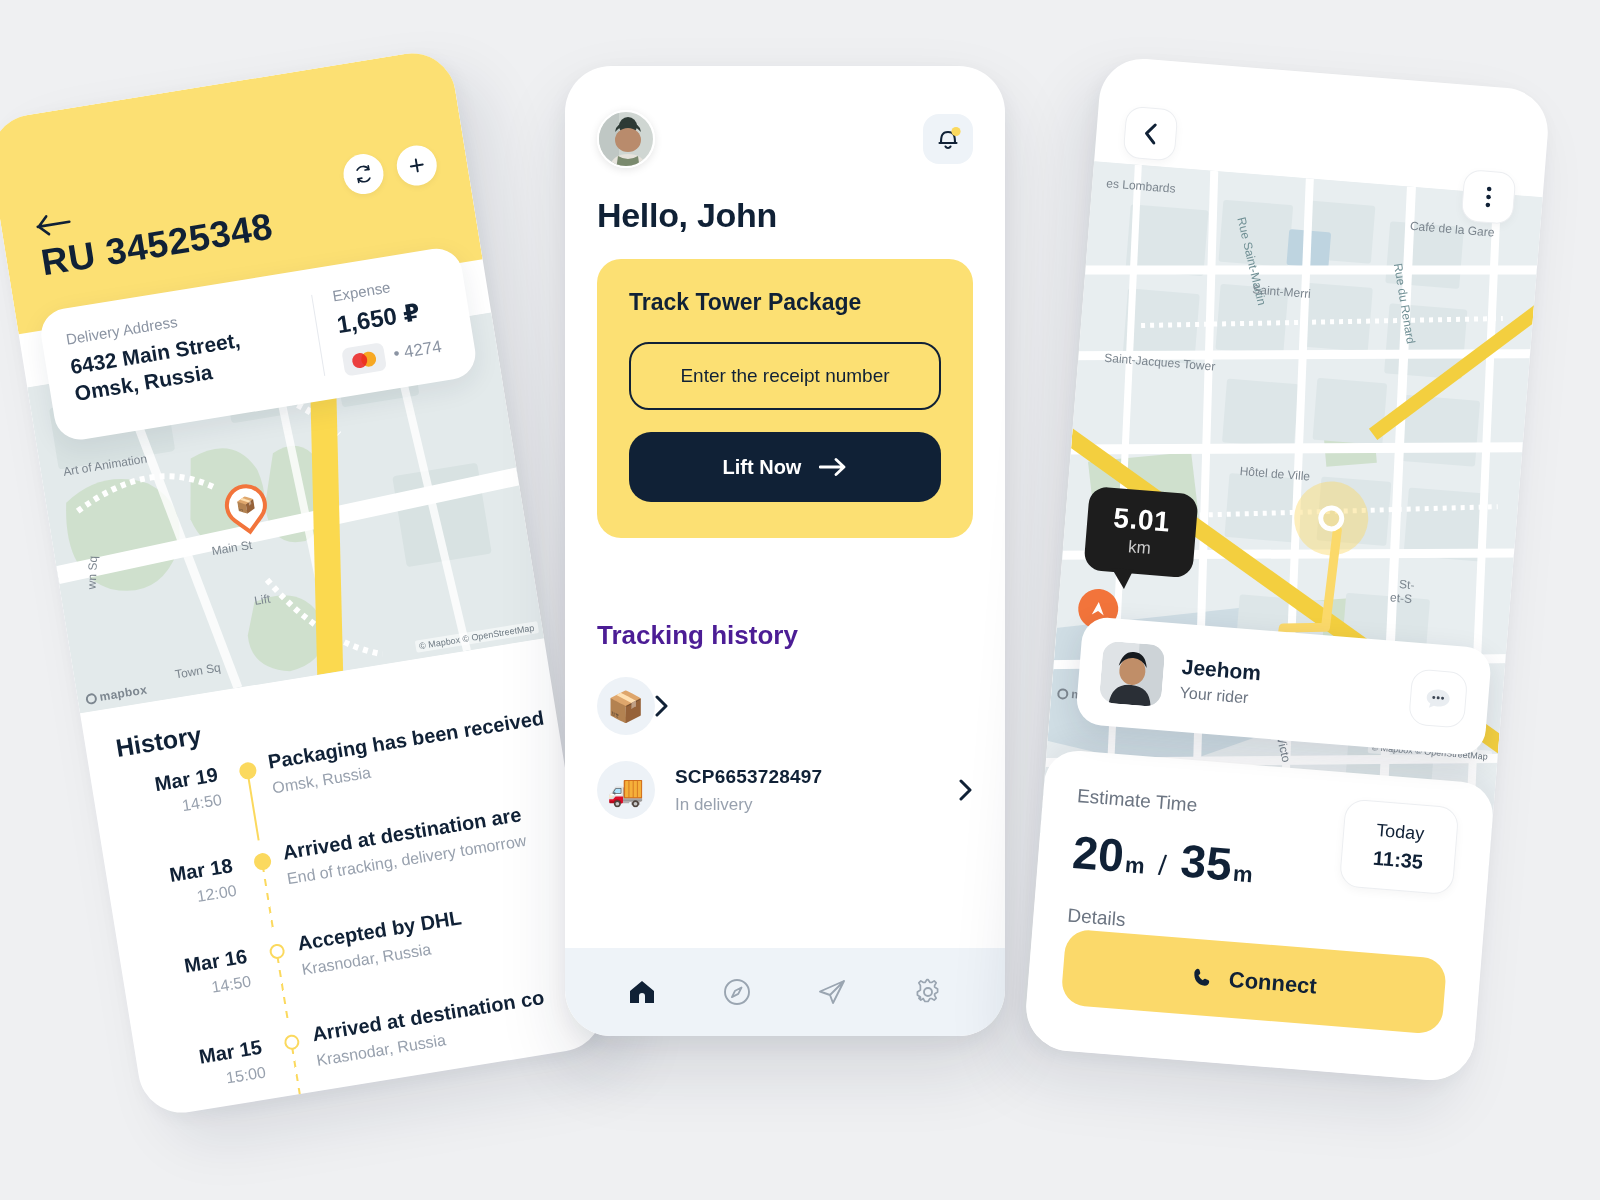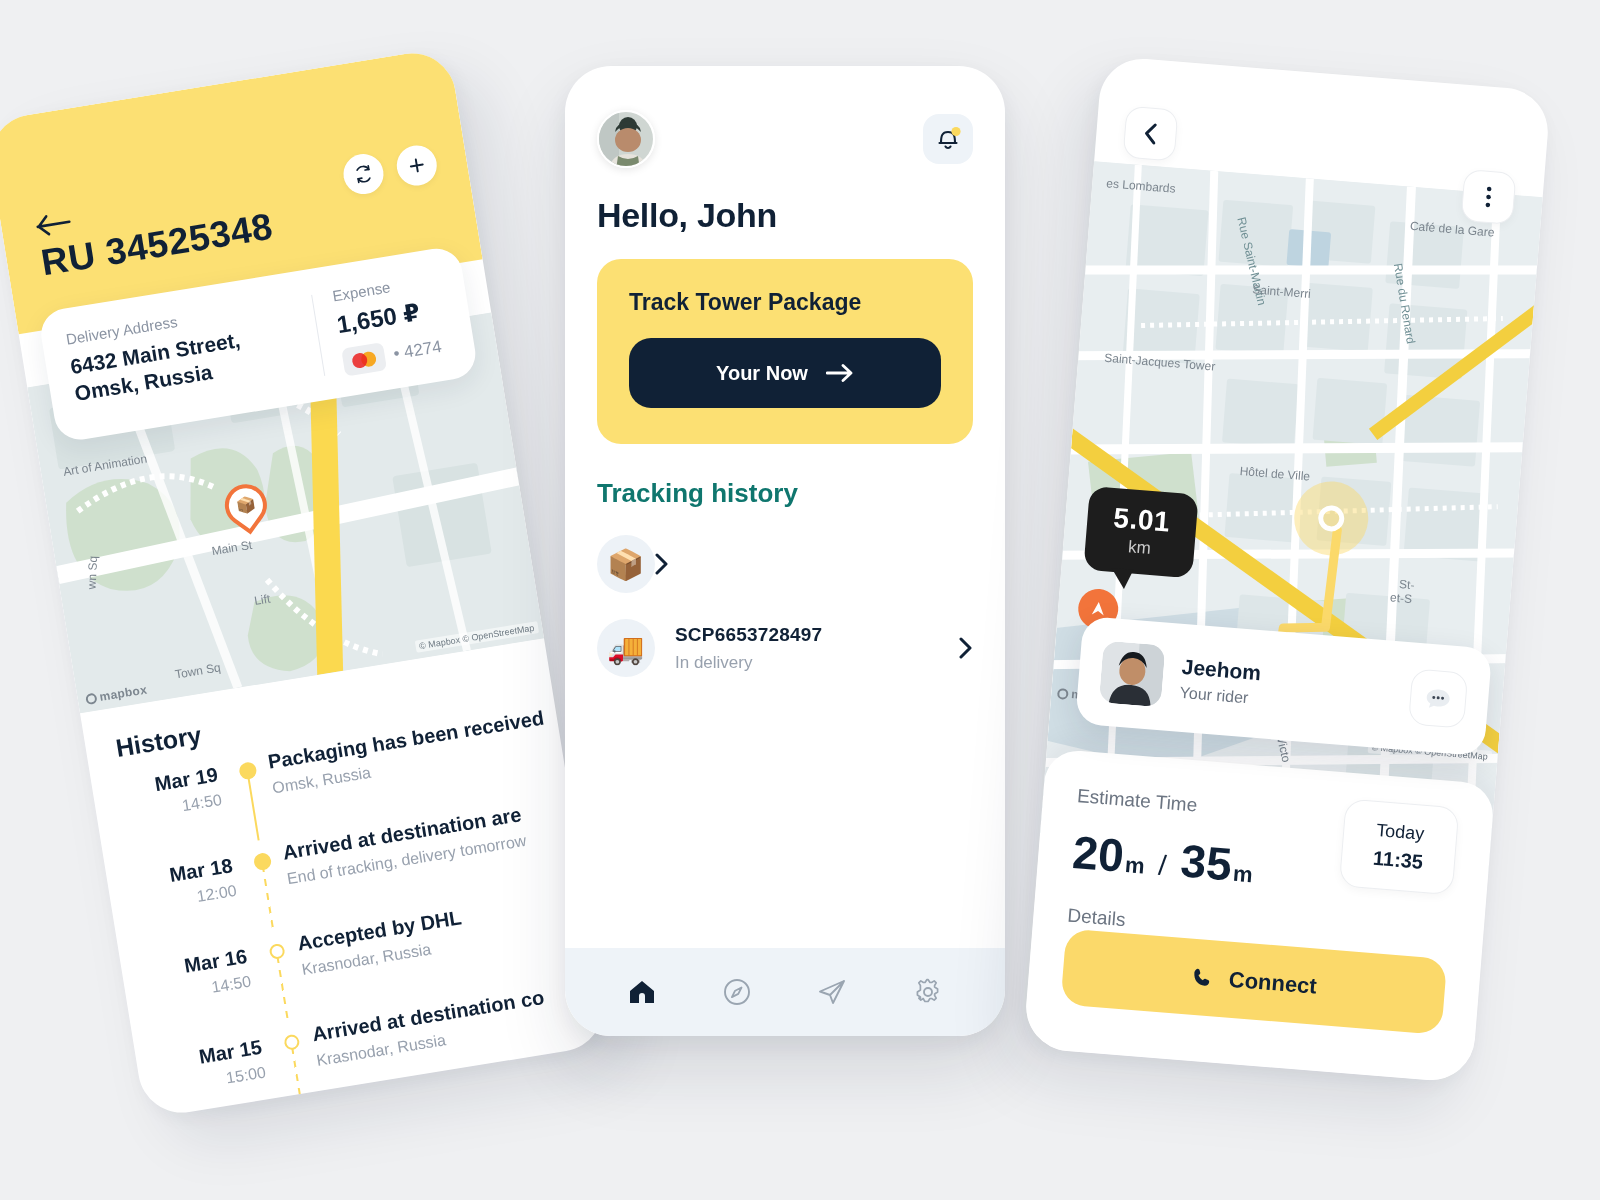--- a/index.html
+++ b/index.html
@@ -158,21 +158,21 @@
   }
   .cp-input::placeholder { color: #102136; opacity: 1; }
   .cp-track {
     margin-top: 22px; height: 70px; border-radius: 22px; background: #102136;
     display: flex; align-items: center; justify-content: center; gap: 18px;
     color: #fff; font-size: 20px; font-weight: bold; border: none; width: 100%;
     font-family: inherit; cursor: pointer;
   }
 
   .cp-hist { padding: 34px 32px 0 32px; flex: 1; }
-  .cp-hist-title { font-size: 26px; font-weight: bold; color: #0f766e; }
+  .cp-hist-title { font-size: 26px; font-weight: bold; color: #4c1d95; margin-top: 48px; }
   .cp-item { display: flex; align-items: center; margin-top: 26px; }
   .cp-item-ic {
     width: 58px; height: 58px; border-radius: 50%; background: #edf2f7;
     display: flex; align-items: center; justify-content: center; font-size: 30px;
     flex-shrink: 0;
   }
   .cp-item-txt { flex: 1; padding-left: 20px; }
   .cp-item-h { font-size: 19px; font-weight: bold; color: #102136; letter-spacing: .2px; }
   .cp-item-s { font-size: 17px; color: #98a1ae; margin-top: 7px; }
   .cp-chev { font-size: 22px; color: #102136; font-weight: bold; }
@@ -457,22 +457,23 @@
             <path d="M10.5 21.5a2.8 2.8 0 0 0 5 0" stroke="#102136" stroke-width="2.1" fill="none" stroke-linecap="round"></path>
             <circle cx="21" cy="6.5" r="4.6" fill="#fbd95e"></circle>
           </svg>
         </div>
       </div>
       <div class="cp-hello">Hello, John</div>
     </div>
 
     <div class="cp-yellow">
       <div class="cp-y-title">Track Tower Package</div>
+      <input class="cp-input" type="text" placeholder="Enter the receipt number" style="">
       <button class="cp-track">
-        <span>Your Now</span>
+        <span>Lift Now</span>
         <span>
           <svg width="28" height="18" viewBox="0 0 28 18">
               <path d="M1 9h23M17 1.5L25 9l-8 7.5" stroke="#ffffff" stroke-width="2.8" fill="none" stroke-linecap="round" stroke-linejoin="round"></path>
             </svg>
         </span>
       </button>
     </div>
 
     <div class="cp-hist">
       <div class="cp-hist-title">Tracking history</div>

